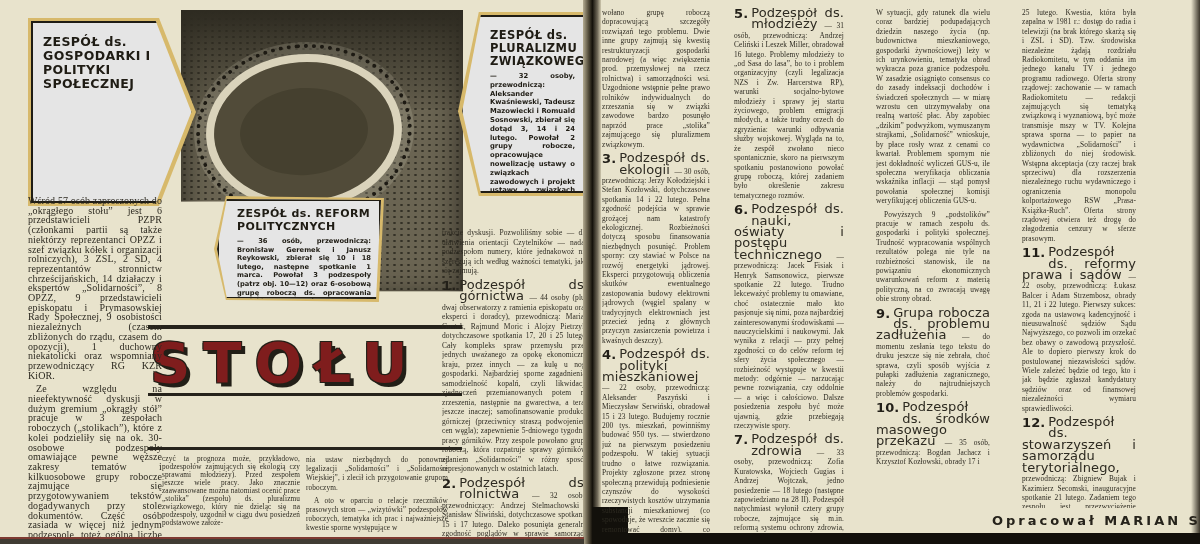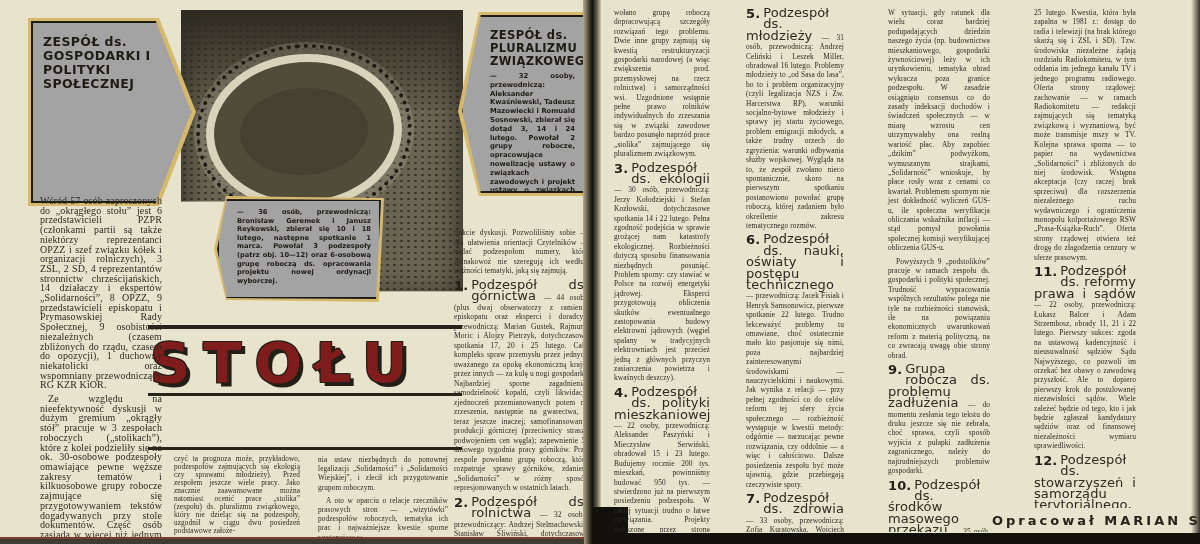--- a/index.html
+++ b/index.html
@@ -2,32 +2,32 @@
 <html><head>
 <meta charset="utf-8">
 <style>
   html,body{margin:0;padding:0;background:#555;}
   #page{position:relative;width:1200px;height:544px;overflow:hidden;
         background:#e8e3cc;font-family:"Liberation Serif",serif;color:#2d2a21;}
   
   .col{position:absolute;overflow:hidden;text-align:justify;
        font-size:10px;line-height:9.7px;letter-spacing:.1px;}
   .rcol{font-size:7.4px;line-height:9.4px;}
-  .col p{margin:0 0 4px 12px;}
+  .col p{margin:0 0 4px 0;}
   .col p.noind{text-indent:0;}
   .col p.ind{text-indent:8px;}
   .inum{float:left;font:bold 13px "DejaVu Sans",sans-serif;color:#221f18;
         margin:0 3px 0 0;line-height:12px;}
   .ihead{font-family:"DejaVu Sans",sans-serif;font-weight:normal;font-size:13px;}
   .ihead::after{content:" ";}
   .itm{margin:0 0 4px 0;}
   
   .ybox{position:absolute;background:#d7b96b;border:0;color:#1f1c14;
         font-family:"DejaVu Sans",sans-serif;}
-  .ybox .inner{position:absolute;inset:3px;border:2px solid #1f1c14;background:#a3a3a3;}
+  .ybox .inner{position:absolute;inset:3px;border:2px solid #1f1c14;background:#e5e5e5;}
   .ybox h3{margin:0 0 4px 0;font-size:12.5px;line-height:14px;letter-spacing:.4px;}
   .ybox .bd{font-size:7.2px;font-weight:bold;line-height:9.3px;text-align:justify;}
   
   .photo{position:absolute;left:181px;top:10px;width:282px;height:290px;
          background:#6a6452 radial-gradient(#343126 1px,transparent 1.5px);
          background-size:7px 6px;
          clip-path:polygon(0 0,100% 0,100% 97%,70% 97%,70% 66%,0 66%);
          box-shadow:inset 0 0 30px #23201a;}
   .photo .topband{position:absolute;left:0;top:0;width:100%;height:34%;
          background:linear-gradient(#2e2b21,rgba(46,43,33,.1));}
@@ -75,20 +75,21 @@
   <div class="ybox" style="left:28px;top:18px;width:168px;height:188px;
        clip-path:polygon(0 0,78% 0,100% 50%,78% 100%,0 100%);">
     <div class="inner" style="clip-path:polygon(0 0,77% 0,99% 50%,77% 100%,0 100%);padding:12px 34px 8px 10px;box-sizing:border-box;">
       <h3>ZESPÓŁ ds. GOSPODARKI I POLITYKI SPOŁECZNEJ</h3>
     </div>
   </div>
 
   <div class="ybox" style="left:214px;top:196px;width:170px;height:106px;
        clip-path:polygon(7% 0,100% 2%,97% 100%,7% 98%,0 50%);">
     <div class="inner" style="clip-path:polygon(6% 0,100% 1%,97% 100%,6% 99%,0 50%);padding:7px 8px 6px 18px;box-sizing:border-box;">
+      <h3 style="font-size:11px;line-height:12.5px;">ZESPÓŁ ds. REFORM POLITYCZNYCH</h3>
       <div class="bd" style="font-size:6.7px;line-height:8.6px;">— 36 osób, przewodniczą: Bronisław Geremek i Janusz Reykowski, zbierał się 10 i 18 lutego, następne spotkanie 1 marca. Powołał 3 podzespoły (patrz obj. 10—12) oraz 6-osobową grupę roboczą ds. opracowania projektu nowej ordynacji wyborczej.</div>
     </div>
   </div>
 
   <div class="ybox" style="left:458px;top:12px;width:130px;height:184px;
        clip-path:polygon(16% 0,100% 0,100% 100%,16% 100%,0 54%);">
     <div class="inner" style="clip-path:polygon(16% 0,100% 0,100% 100%,16% 100%,1% 54%);padding:12px 8px 8px 27px;box-sizing:border-box;">
       <h3 style="font-size:11.5px;line-height:13px;">ZESPÓŁ ds. PLURALIZMU ZWIĄZKOWEGO</h3>
       <div class="bd" style="font-size:6.8px;line-height:8.8px;">— 32 osoby, przewodniczą: Aleksander Kwaśniewski, Tadeusz Mazowiecki i Romuald Sosnowski, zbierał się dotąd 3, 14 i 24 lutego. Powołał 2 grupy robocze, opracowujące nowelizację ustawy o związkach zawodowych i projekt ustawy o związkach zawodowych rolników.</div>
     </div>

